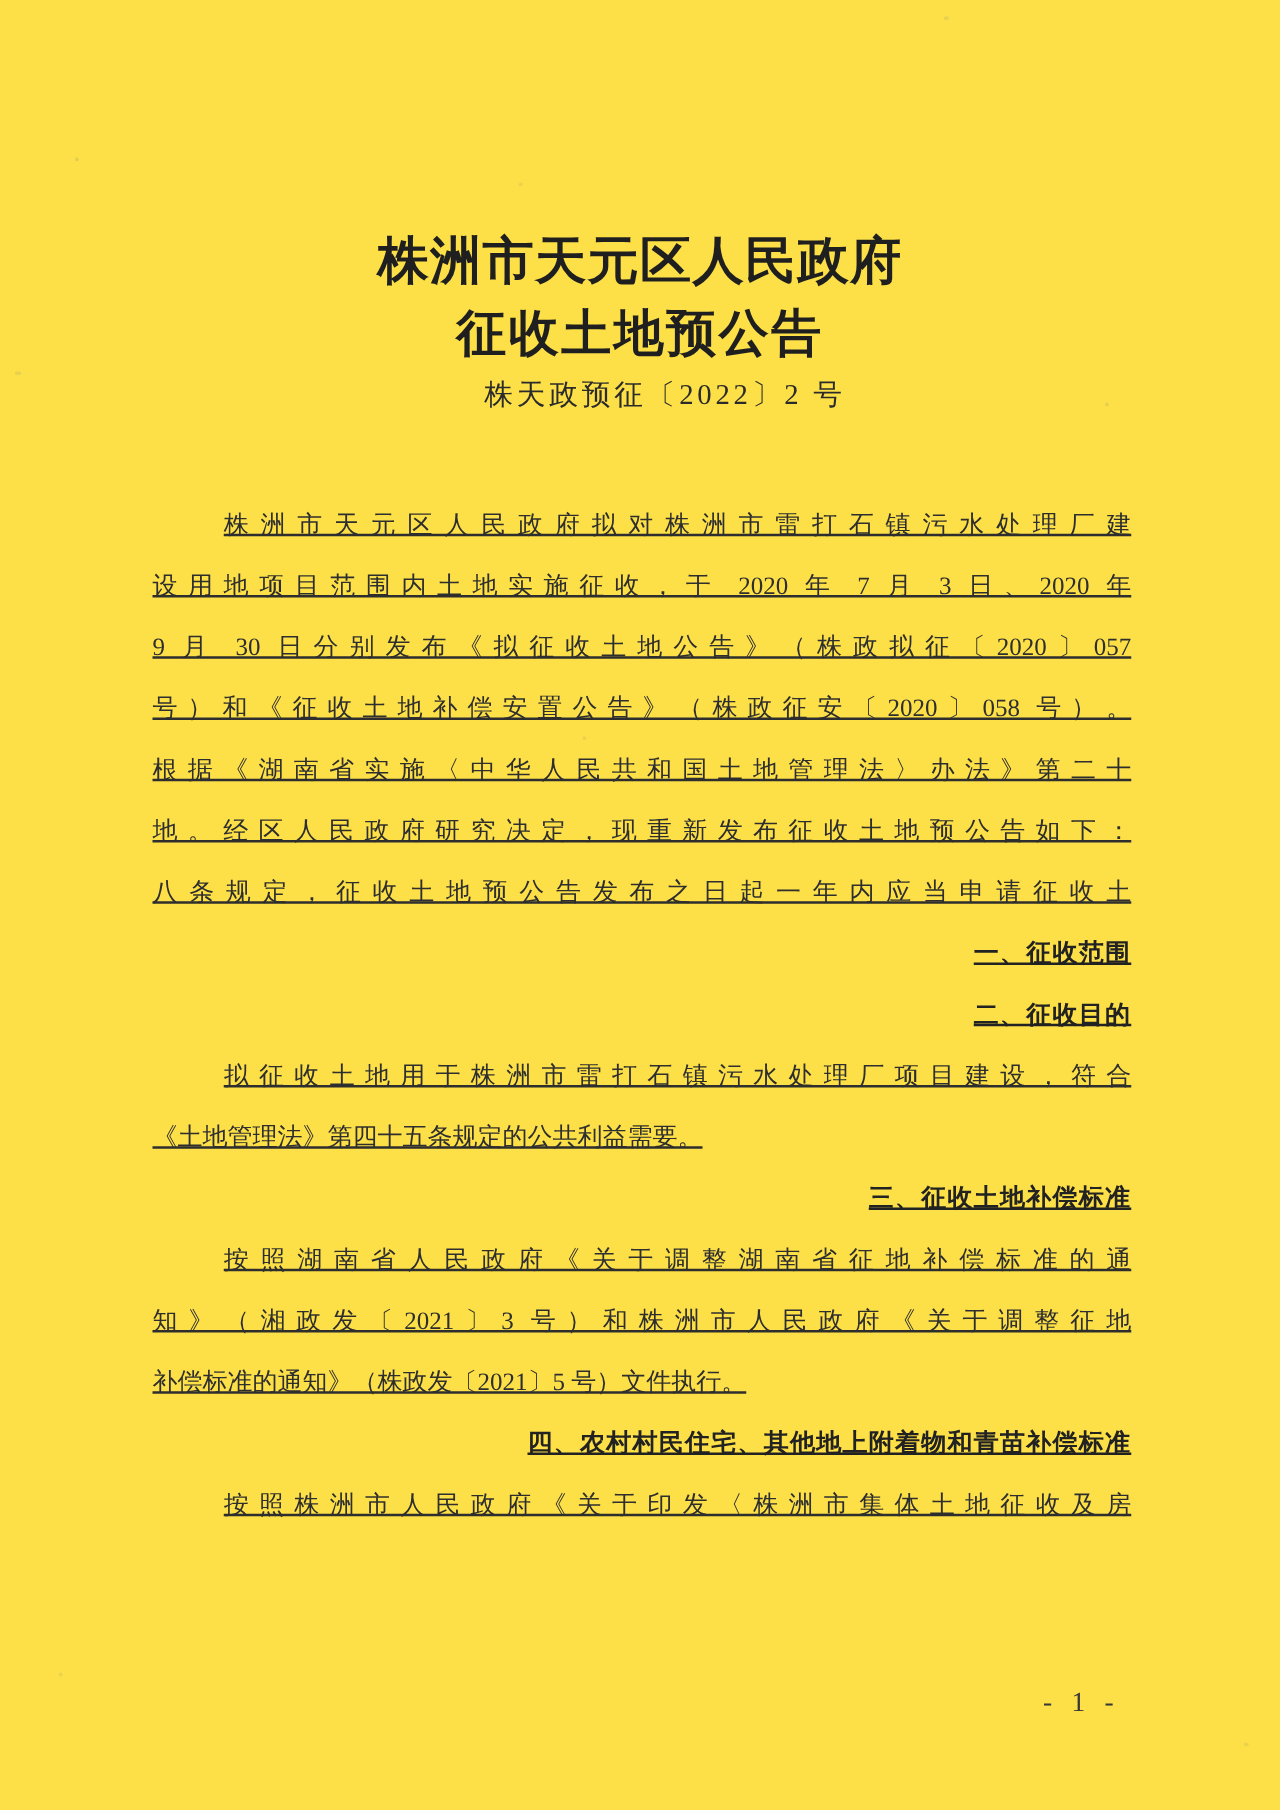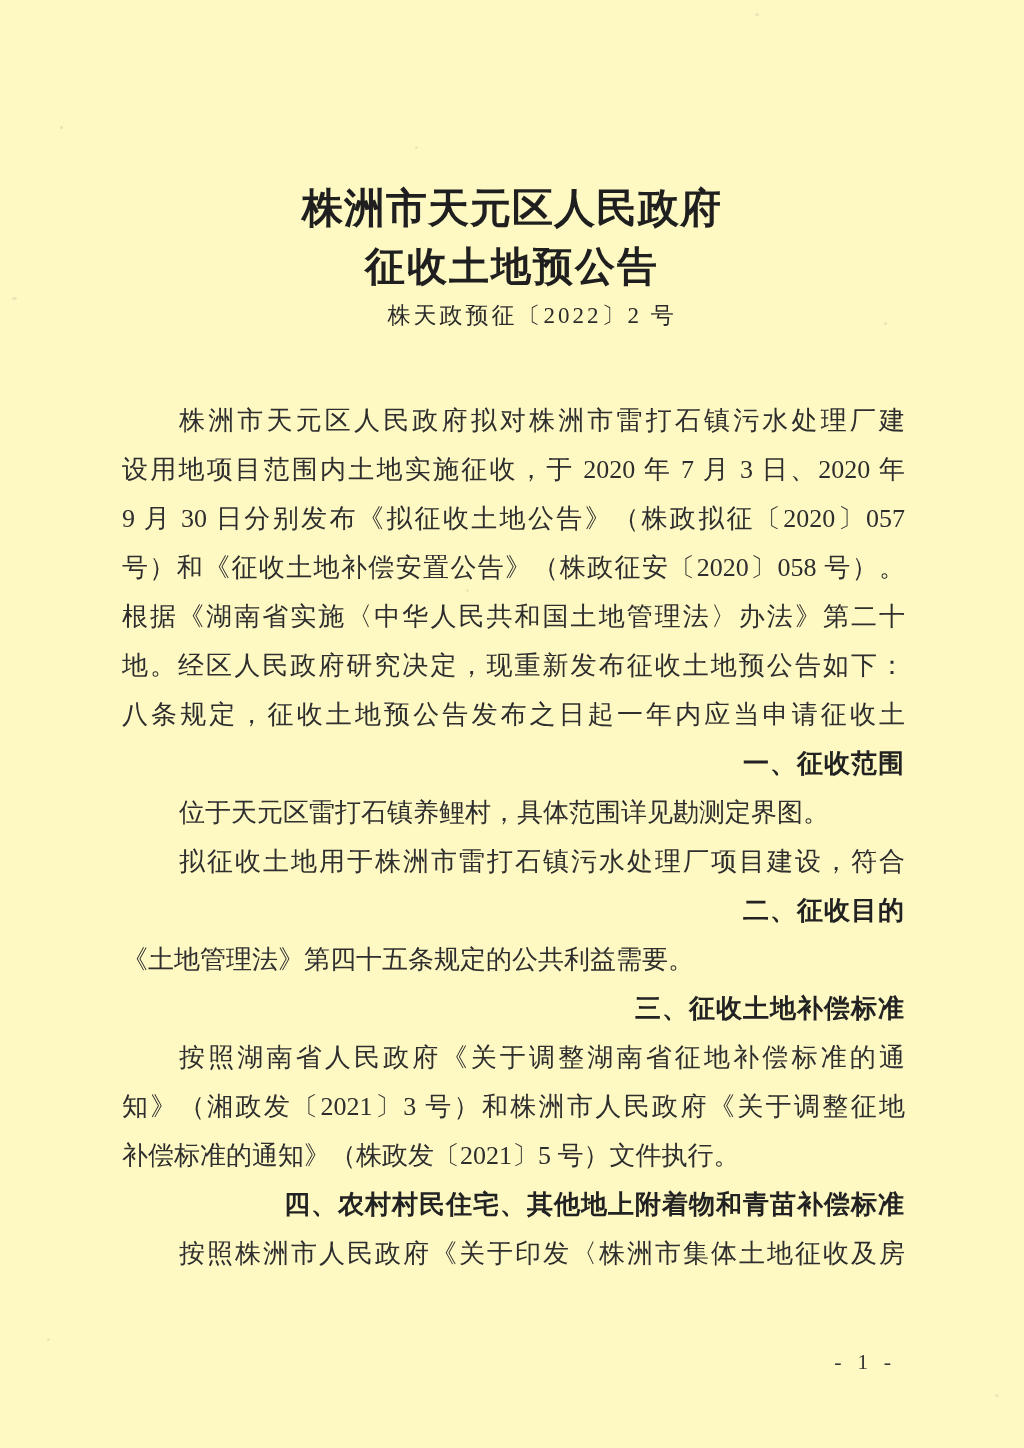--- a/index.html
+++ b/index.html
@@ -1,34 +1,35 @@
 <!DOCTYPE html>
 <html><head>
 <meta charset="utf-8">
 <style>
   html,body { margin:0; padding:0; }
   .page {
     position:relative; width:1024px; height:1448px;
-    background:#fef9c3; overflow:hidden;
+    background:#fde047; overflow:hidden;
     font-family:"Liberation Serif", serif;
   }
   .doc-title {
     position:absolute; left:0; width:100%; text-align:center;
     font-weight:bold; color:#1f1f1f; font-family:"Liberation Serif", serif;
   }
   .title-1 { top:181px; font-size:41px; letter-spacing:1px; }
   .title-2 { top:239px; font-size:40px; letter-spacing:2px; }
   .doc-number {
     position:absolute; top:300px; left:0; width:100%; text-align:center;
     font-size:23px; letter-spacing:3px; color:#2b2b2b;padding-left:20px;
   }
   .doc-body { position:absolute; left:122px; top:396px; width:783px; }
   .line {
-    height:49px; line-height:49px; font-size:26px; color:#2e2e2e;
+    height:49px; line-height:49px; font-size:20px; color:#2e2e2e;
     text-justify:inter-character;
+    text-decoration:underline;
   }
   .line.first, .line.heading, .line.single { text-indent:57px; }
   .line.first, .line.mid { text-align:justify; text-align-last:justify; }
   .line.end, .line.single, .line.heading { text-align:left; }
   .line.heading {
     font-weight:bold; color:#222;
     font-family:"Liberation Sans", sans-serif; letter-spacing:1px;text-align:right;
   }
   .page-number {
     position:absolute; top:1349px; right:128px;
@@ -58,23 +59,22 @@
   <div class="doc-body">
 
   <div class="line first">株洲市天元区人民政府拟对株洲市雷打石镇污水处理厂建</div>
       <div class="line mid">设用地项目范围内土地实施征收，于 2020 年 7 月 3 日、2020 年</div>
       <div class="line mid">9 月 30 日分别发布《拟征收土地公告》（株政拟征〔2020〕057</div>
       <div class="line mid">号）和《征收土地补偿安置公告》（株政征安〔2020〕058 号）。</div>
       <div class="line mid">根据《湖南省实施〈中华人民共和国土地管理法〉办法》第二十</div>
       <div class="line mid">地。经区人民政府研究决定，现重新发布征收土地预公告如下：</div>
       <div class="line mid">八条规定，征收土地预公告发布之日起一年内应当申请征收土</div>
       <div class="line heading">一、征收范围</div>
-      <div class="line single">位于天元区雷打石镇养鲤村，具体范围详见勘测定界图。</div>
+      <div class="line heading">二、征收目的</div>
       <div class="line first">拟征收土地用于株洲市雷打石镇污水处理厂项目建设，符合</div>
-      <div class="line heading">二、征收目的</div>
       <div class="line end">《土地管理法》第四十五条规定的公共利益需要。</div>
       <div class="line heading">三、征收土地补偿标准</div>
       <div class="line first">按照湖南省人民政府《关于调整湖南省征地补偿标准的通</div>
       <div class="line mid">知》（湘政发〔2021〕3 号）和株洲市人民政府《关于调整征地</div>
       <div class="line end">补偿标准的通知》（株政发〔2021〕5 号）文件执行。</div>
       <div class="line heading">四、农村村民住宅、其他地上附着物和青苗补偿标准</div>
       <div class="line first">按照株洲市人民政府《关于印发〈株洲市集体土地征收及房</div>
     </div>
 
   <div class="page-number">- 1 -</div>

